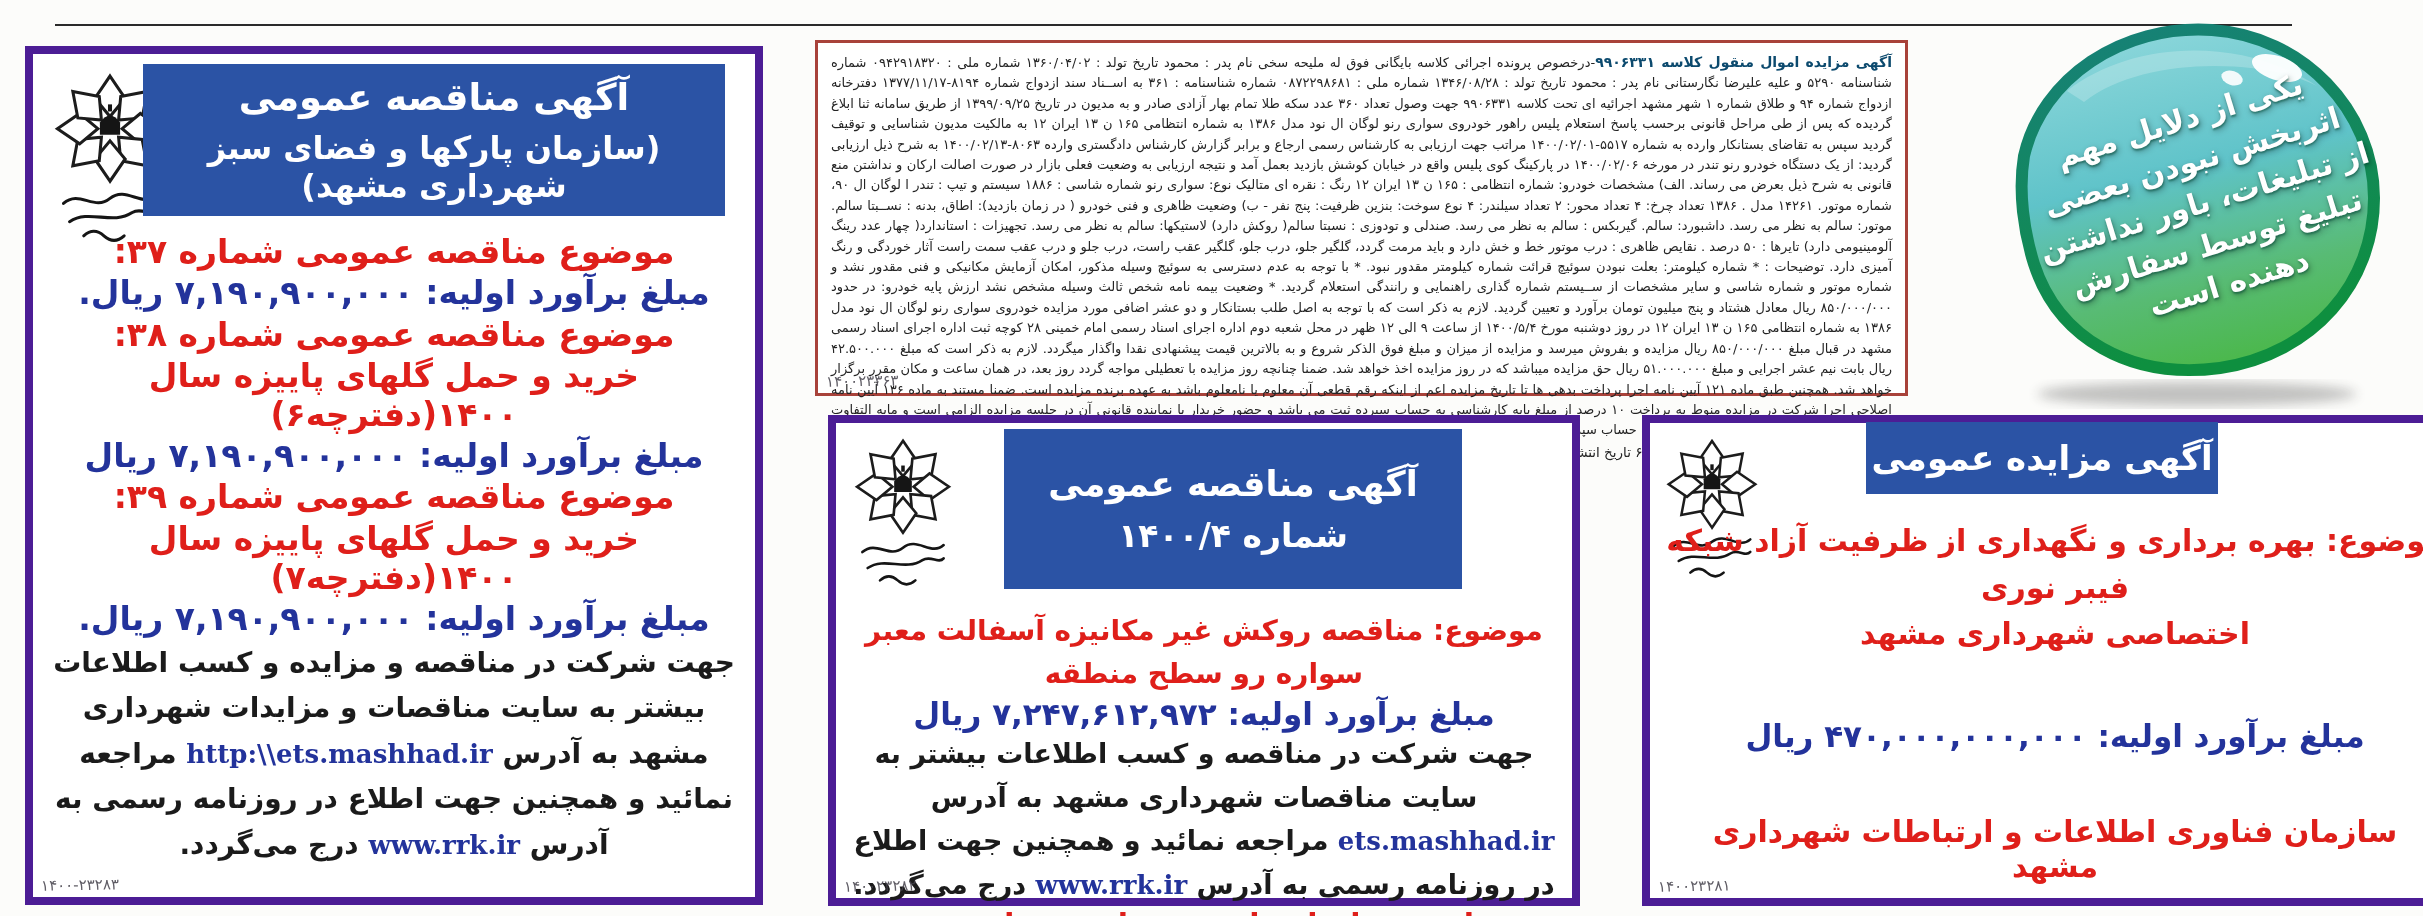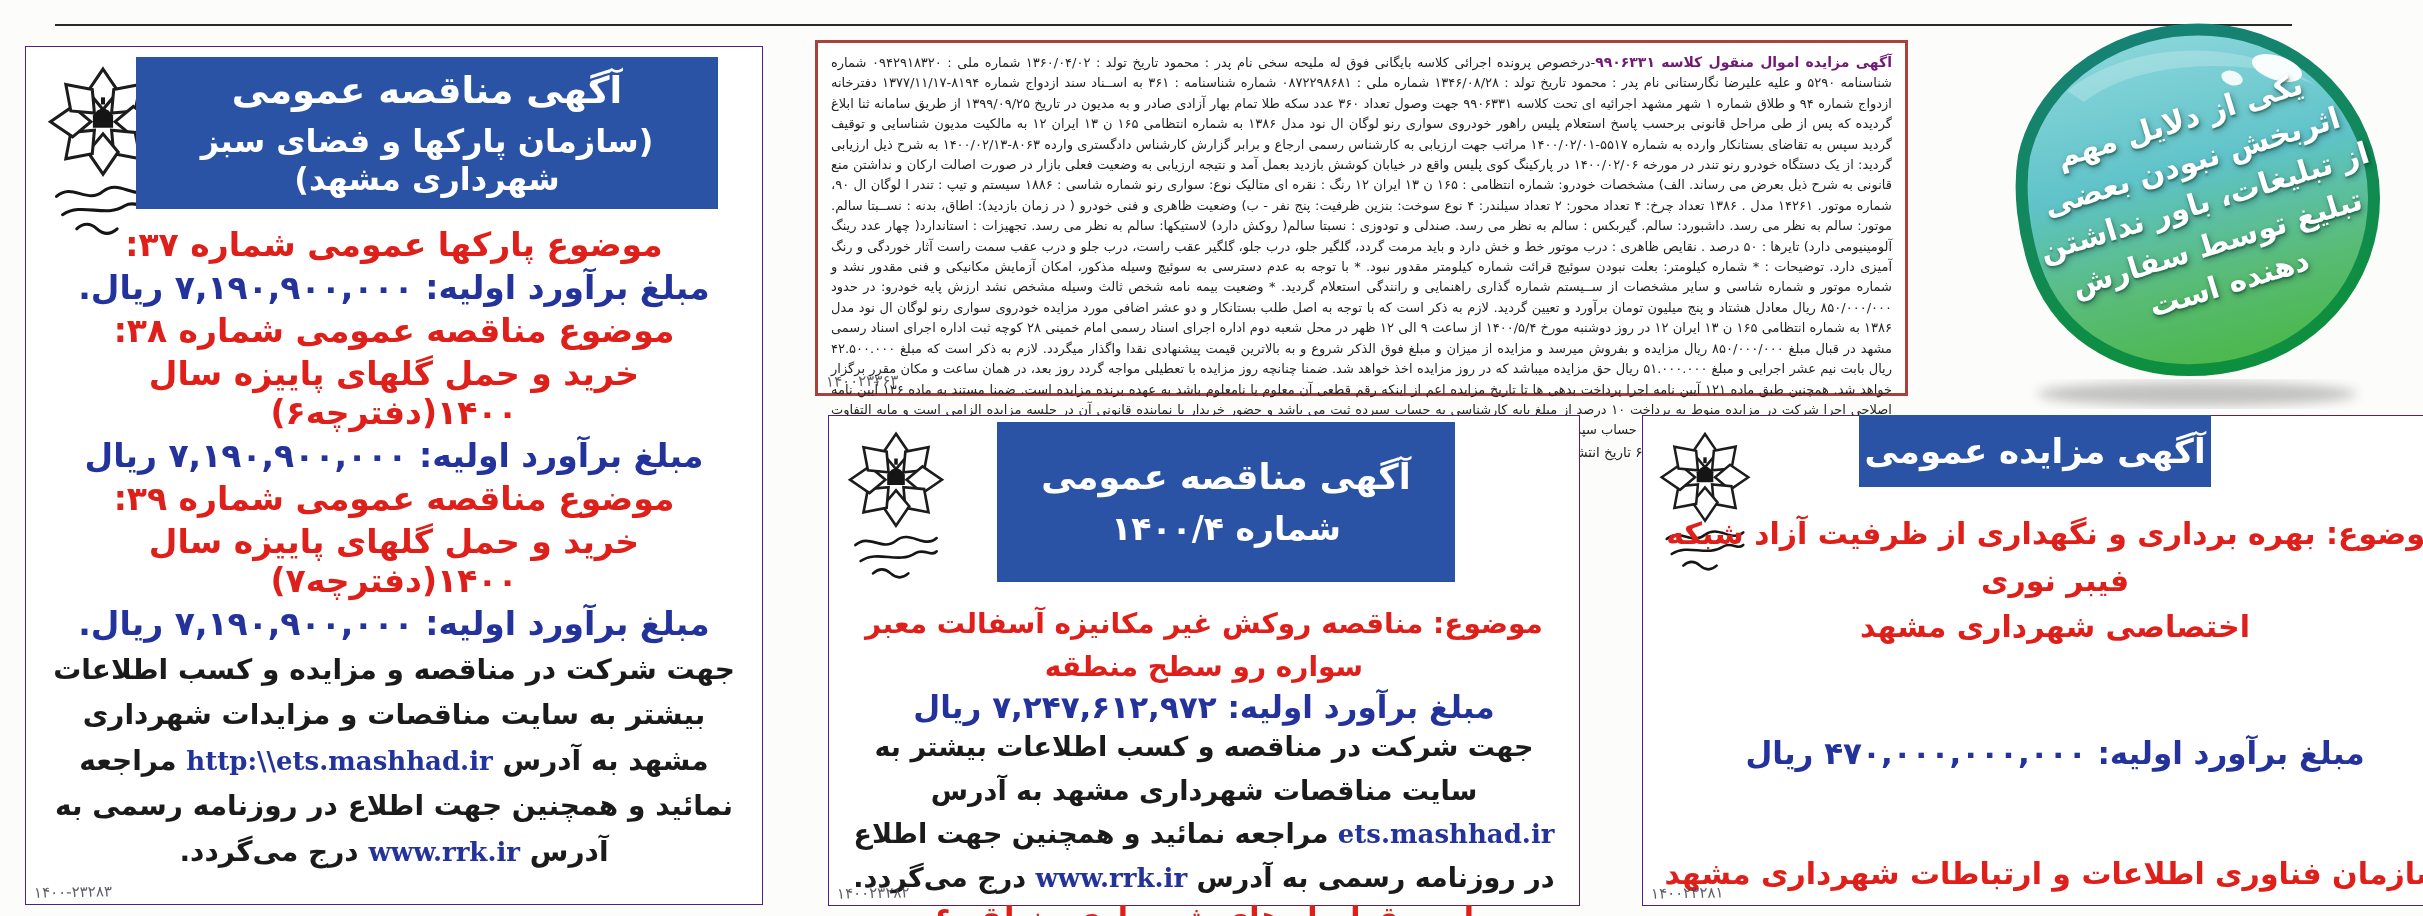--- a/index.html
+++ b/index.html
@@ -1,20 +1,20 @@
 <!DOCTYPE html>
 <html lang="fa"><head>
 <meta charset="utf-8">
 <style>
   html,body{margin:0;padding:0;background:#e8e8e4;}
   #stage{position:relative;width:2423px;height:916px;background:#fcfcfa;overflow:hidden;
          font-family:"DejaVu Sans",sans-serif;}
   .rtl{direction:rtl;}
   
-  .panel{position:absolute;background:#fff;border:1px solid #4c1d95;box-sizing:border-box;}
+  .panel{position:absolute;background:#fff;border:8px solid #4c1d95;box-sizing:border-box;}
   .band{background:#2b53a5;color:#fff;display:flex;flex-direction:column;align-items:center;
         justify-content:center;text-align:center;font-weight:bold;}
   .adid{position:absolute;left:8px;bottom:3px;font-size:15px;color:#44414b;direction:ltr;
         letter-spacing:1px;transform:rotate(-1deg);opacity:.85;}
   .logo{position:absolute;}
   
   #top-rule{position:absolute;left:55px;top:24px;width:2237px;height:2px;background:#2a2a2a;}
   
   #left-panel{left:25px;top:46px;width:738px;height:859px;}
   #left-band{position:absolute;left:110px;top:10px;width:582px;height:152px;}
@@ -27,21 +27,21 @@
   .row-subject,.row-desc{font-size:33px;font-weight:bold;color:#df1f1a;}
   .row-amount{font-size:33px;font-weight:bold;color:#23339b;}
   .note{font-size:28px;font-weight:bold;color:#1b1b1b;line-height:1.62;text-align:center;}
   .note .url{color:#23339b;direction:ltr;unicode-bidi:embed;font-family:"DejaVu Serif",serif;
              font-weight:bold;font-size:26px;}
   .panel-footer{font-size:33px;font-weight:bold;color:#df1f1a;}
   
   #auction-box{position:absolute;left:815px;top:40px;width:1093px;height:356px;
                border:3px solid #a8423a;box-sizing:border-box;background:#fff;padding:9px 13px 2px 13px;}
   #auction-text{font-size:13px;line-height:20.4px;text-align:justify;color:#242424;}
-  #auction-text .title{color:#701a75;font-weight:bold;font-size:14px;}
+  #auction-text .title{color:#0c4a6e;font-weight:bold;font-size:14px;}
   #auction-footer{text-align:center;font-size:13.5px;color:#242424;margin-top:3px;}
   
   #blob-wrap{position:absolute;left:1972px;top:6px;width:448px;height:404px;}
   #blob-text{position:absolute;left:2032px;top:96px;width:345px;transform:rotate(-17deg);
              text-align:center;color:#fff;font-weight:bold;font-size:30px;line-height:1.42;
              text-shadow:0 2px 2px rgba(10,80,60,.55), 1px 3px 6px rgba(0,0,0,.35);}
   
   #mid-panel{left:828px;top:415px;width:752px;height:491px;}
   #mid-band{position:absolute;left:168px;top:6px;width:458px;height:160px;}
   #mid-band .l1{font-size:35px;}
@@ -100,21 +100,21 @@
 
   <div id="left-panel" class="panel rtl">
     <svg id="left-logo" class="logo" viewBox="0 0 120 180">
         <use href="#mashhad-logo"></use>
       </svg>
     <div id="left-band" class="band">
       <div class="l1">آگهی مناقصه عمومی</div>
       <div class="l2">(سازمان پارکها و فضای سبز شهرداری مشهد)</div>
     </div>
     <div id="left-content">
-      <div class="row-subject">موضوع پارکها عمومی شماره ۳۷:</div>
+      <div class="row-subject">موضوع مناقصه عمومی شماره ۳۷:</div>
       <div class="row-amount">مبلغ برآورد اولیه:  ۷,۱۹۰,۹۰۰,۰۰۰ ریال.</div>
       <div class="row-subject">موضوع مناقصه عمومی شماره ۳۸:</div>
       <div class="row-desc">خرید و حمل گلهای پاییزه سال ۱۴۰۰(دفترچه۶)</div>
       <div class="row-amount">مبلغ برآورد اولیه:  ۷,۱۹۰,۹۰۰,۰۰۰ ریال</div>
       <div class="row-subject">موضوع مناقصه عمومی شماره ۳۹:</div>
       <div class="row-desc">خرید و حمل گلهای پاییزه سال ۱۴۰۰(دفترچه۷)</div>
       <div class="row-amount">مبلغ برآورد اولیه:  ۷,۱۹۰,۹۰۰,۰۰۰ ریال.</div>
       <div class="note">
         <span>جهت شرکت در مناقصه و مزایده و کسب اطلاعات بیشتر به سایت مناقصات و مزایدات شهرداری مشهد به آدرس </span><span class="url">http:\\ets.mashhad.ir</span><span> مراجعه نمائید و همچنین جهت اطلاع در روزنامه رسمی به آدرس </span><span class="url">www.rrk.ir</span><span> درج می‌گردد.</span>
       </div>

